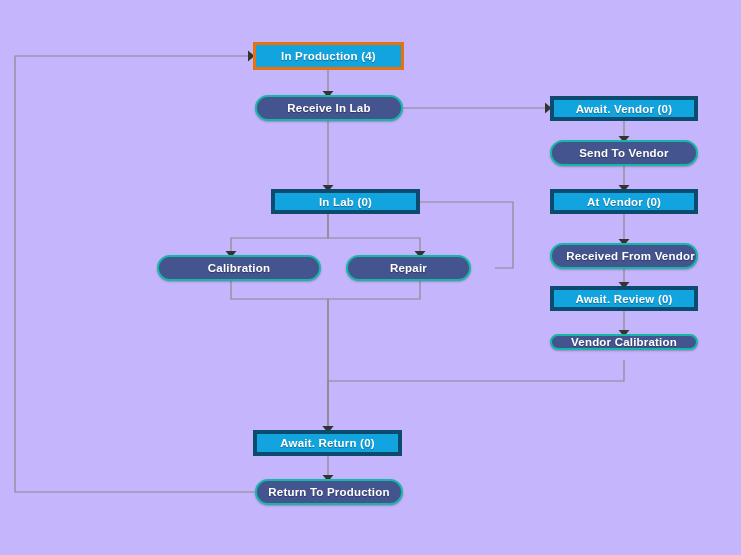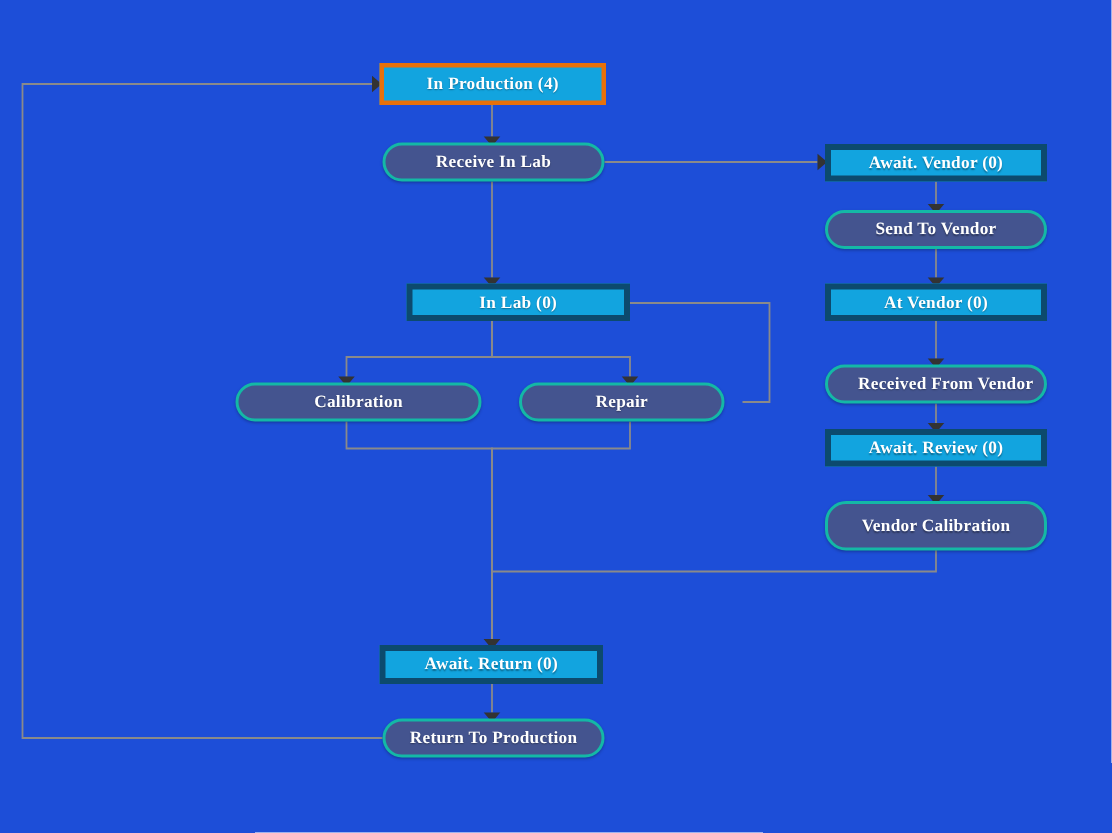--- a/index.html
+++ b/index.html
@@ -8,23 +8,22 @@
     padding: 0;
     background: #ffffff;
   }
   body {
     font-family: "Liberation Sans", sans-serif;
   }
   #canvas {
     position: relative;
     width: 741px;
     height: 555px;
-    background: #1d4ed8;
+    background: #c4b5fd;
     overflow: hidden;
-    font-family: Liberation Serif, serif;
   }
   #edges {
     position: absolute;
     left: 0;
     top: 0;
     width: 741px;
     height: 555px;
   }
   .node {
     position: absolute;
@@ -108,30 +107,30 @@
       </div>
       <div class="node state" style="left: 550px; top: 189px; width: 148px; height: 25px;">
         <span>At Vendor (0)</span>
       </div>
       <div class="node action" style="left: 550px; top: 243px; width: 148px; height: 26px; padding-left: 13px;">
         <span>Received From Vendor</span>
       </div>
       <div class="node state" style="left: 550px; top: 286px; width: 148px; height: 25px;">
         <span>Await. Review (0)</span>
       </div>
-      <div class="node action" style="left: 550px; top: 334px; width: 148px; height: 33px;">
+      <div class="node action" style="left: 550px; top: 334px; width: 148px; height: 16px;">
         <span>Vendor Calibration</span>
       </div>
       <div class="node state" style="left: 271px; top: 189px; width: 149px; height: 25px;">
         <span>In Lab (0)</span>
       </div>
       <div class="node action" style="left: 157px; top: 255px; width: 164px; height: 26px;">
         <span>Calibration</span>
       </div>
-      <div class="node action" style="left: 346px; top: 255px; width: 137px; height: 26px; text-align: center;">
+      <div class="node action" style="left: 346px; top: 255px; width: 125px; height: 26px; text-align: center;">
         <span>Repair</span>
       </div>
       <div class="node state" style="left: 253px; top: 430px; width: 149px; height: 26px;">
         <span>Await. Return (0)</span>
       </div>
       <div class="node action" style="left: 255px; top: 479px; width: 148px; height: 26px;">
         <span>Return To Production</span>
       </div>
     </div>
 </div>

